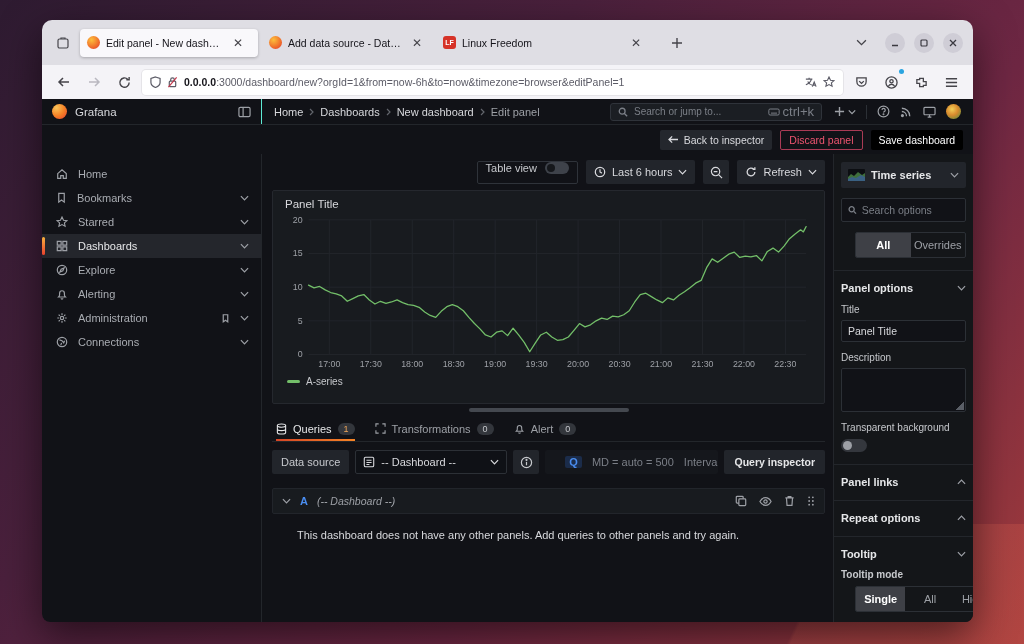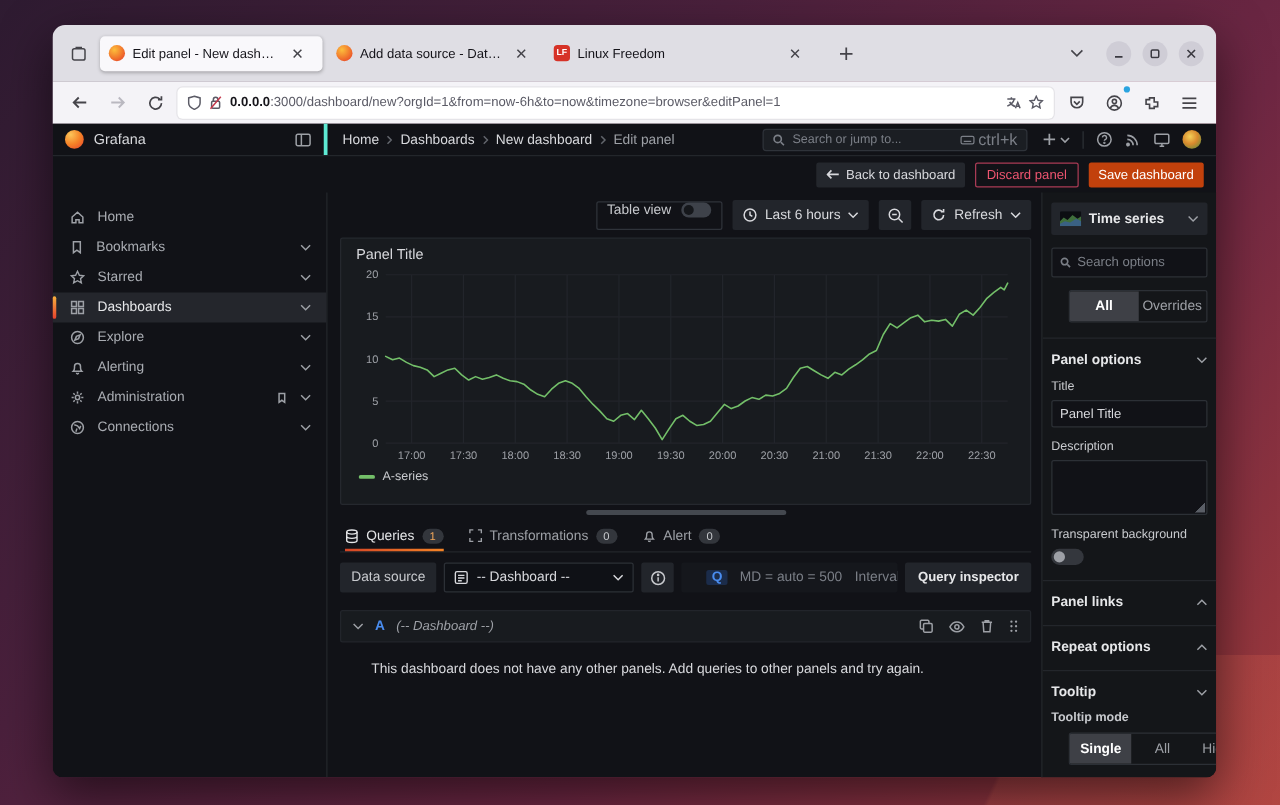--- a/index.html
+++ b/index.html
@@ -30,40 +30,40 @@
   .urlbar { flex:1; height:25px; background:#ffffff; border-radius:4px; box-shadow:0 0 0 1px rgba(0,0,0,.06); display:flex; align-items:center; gap:6px; padding:0 8px; min-width:0; }
   .url { flex:1; font-size:10.5px; white-space:nowrap; overflow:hidden; color:#5b5b66; }
   .url b { color:#15141a; font-weight:bold; }
   .uic { color:#5b5b66; flex:none; display:flex; }
   .dot { position:relative; }
   .dot::after { content:""; position:absolute; right:-1px; top:-1px; width:5px; height:5px; border-radius:50%; background:#2aa4e0; }
 
   
   .grafana { flex:1; background:#111217; color:#ccccdc; display:flex; flex-direction:column; min-height:0; font-size:11px; }
   .g-header { height:26px; flex:none; border-bottom:1px solid #23262b; display:flex; align-items:center; }
-  .g-brand { width:220px; flex:none; height:100%; display:flex; align-items:center; gap:8px; padding:0 10px; border-right:3px solid #5eead4; }
+  .g-brand { width:220px; flex:none; height:100%; display:flex; align-items:center; gap:8px; padding:0 10px; border-right:1px solid #5eead4; }
   .g-logo { width:15px; height:15px; border-radius:50%; background:radial-gradient(circle at 30% 25%,#fbc55a 0%,#f58327 50%,#e8402d 100%); flex:none; }
   .g-brandname { font-size:11.5px; color:#d8d9dd; }
   .dockic { margin-left:auto; color:#9da0a6; display:flex; }
   .crumbs { display:flex; align-items:center; gap:6px; padding:0 12px; color:#d8d9dd; }
   .crumbs .sep { color:#62656c; display:flex; }
   .crumbs .last { color:#9da0a6; }
   .g-search { margin-left:auto; width:212px; height:18px; background:#1b1e23; border:1px solid #2f333a; border-radius:3px; display:flex; align-items:center; gap:6px; padding:0 7px; color:#7b7f87; }
   .g-search input { background:transparent; border:none; outline:none; color:#a8abb2; font-size:10px; flex:1; min-width:0; font-family:inherit; }
   .g-search input::placeholder { color:#7b7f87; }
   .kbd { display:flex; align-items:center; gap:3px; font-size:13px; color:#7b7f87; }
   .hdr-icons { display:flex; align-items:center; gap:10px; padding:0 12px; color:#9da0a6; }
   .vdiv { width:1px; height:14px; background:#2c3036; }
   .avatar { width:15px; height:15px; border-radius:50%; background:radial-gradient(circle at 40% 35%,#f3cf57 0%,#d98a2e 45%,#7e8c37 80%); }
 
   .g-actions { height:29px; flex:none; display:flex; align-items:center; justify-content:flex-end; gap:8px; padding:0 10px; }
   .btn { height:20px; display:flex; align-items:center; gap:5px; padding:0 8px; border-radius:2px; font-size:10.5px; }
   .btn.dark { background:#24272d; color:#d8d9dd; }
   .btn.danger { background:transparent; border:1px solid #a93b55; color:#ef5570; }
-  .btn.primary { background:#c2410c; color:#fff; }
+  .btn.primary { background:#000000; color:#fff; }
 
   .g-main { flex:1; display:flex; min-height:0; }
   .sidebar { width:220px; flex:none; border-right:1px solid #23262b; padding-top:8px; }
   .sitem { height:24px; display:flex; align-items:center; gap:10px; padding:0 12px 0 14px; color:#9da0a6; position:relative; }
   .sitem .lbl { color:#a9acb2; }
   .sitem.active { background:#24262c; }
   .sitem.active::before { content:""; position:absolute; left:0; top:3px; bottom:3px; width:3px; border-radius:2px; background:linear-gradient(180deg,#f8b13d,#e8402d); }
   .sitem.active .lbl { color:#e6e7e9; }
   .sitem .chev { margin-left:auto; }
   .sideic { display:flex; color:#9da0a6; }
@@ -335,21 +335,21 @@
           </span>
         <span class="avatar"></span>
       </div>
     </div>
 
     <div class="g-actions">
       <div class="btn dark">
         <svg class="ic" width="11" height="9" viewBox="0 0 12 10" fill="none" stroke="currentColor" stroke-width="1.3">
             <path d="M11 5H1M4.5 1.5L1 5l3.5 3.5"></path>
           </svg>
-        <span>Back to dashboard</span>
+        <span>Back to inspector</span>
       </div>
       <div class="btn danger">
           <span>Discard panel</span>
         </div>
       <div class="btn primary">
           <span>Save dashboard</span>
         </div>
     </div>
 
     <div class="g-main">

